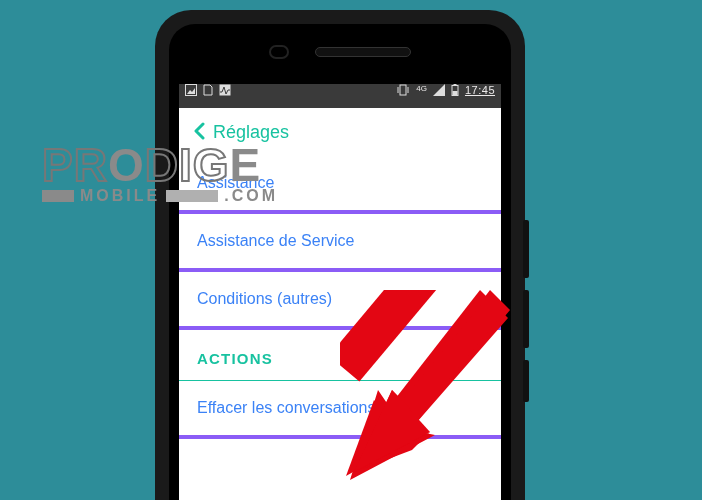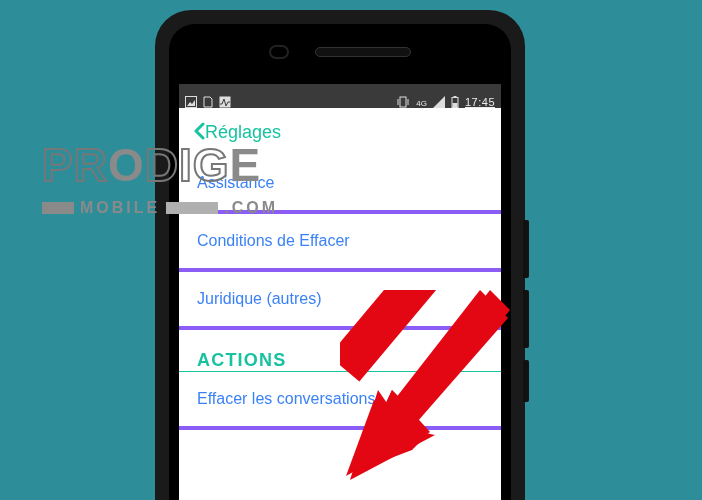--- a/index.html
+++ b/index.html
@@ -49,34 +49,34 @@
     left: 10px; right: 10px; top: 60px; bottom: 10px;
     background: #fff;
     display: flex;
     flex-direction: column;
   }
   .status-bar {
     height: 24px;
     background: #3a3a3a;
     color: #eceaea;
     display: flex;
-    align-items: flex-end;
+    align-items: flex-start;
     font-size: 11px;
     padding: 0 6px;
     gap: 6px;
   }
   .status-bar .spacer { flex: 1; }
   .status-bar svg { display: block; }
   .status-bar .time { font-weight: 500; letter-spacing: 0.5px; text-decoration: underline; }
   .app-header {
     height: 48px;
     display: flex;
     align-items: center;
     padding: 0 14px;
-    gap: 0;
+    gap: 8px;
     background: #fff;
   }
   .app-header .back-chevron {
     color: #17c2a0;
     font-size: 20px;
     line-height: 1;
   }
   .app-header .title {
     color: #17c2a0;
     font-size: 18px;
@@ -84,22 +84,22 @@
   }
   .list { flex: 1; overflow: hidden; }
   .list-item {
     padding: 18px 18px;
     font-size: 16px;
     color: #3b82f6;
     border-bottom: 4px solid #8b5cf6;
     background: #fff;
   }
   .section-header {
-    padding: 20px 18px 0;
-    font-size: 18px;
+    padding: 20px 18px 13px;
+    font-size: 15px;
     letter-spacing: 1.2px;
     color: #17c2a0;
     font-weight: 600;
     border-bottom: 1px solid #17c2a0;
     background: #fff;
   }
   
   .side-btn {
     position: absolute;
     right: -4px;
@@ -132,21 +132,21 @@
   }
   .watermark .row1 .filled {
     -webkit-text-stroke: 0;
     color: #8a8a8a;
   }
   .watermark .row2 {
     font-size: 16px;
     font-weight: 900;
     letter-spacing: 3px;
     color: #8a8a8a;
-    margin-top: 12px;
+    margin-top: 0;
     display: flex;
     align-items: center;
     gap: 6px;
   }
   .watermark .bar {
     display: inline-block;
     background: #8a8a8a;
     height: 12px;
     width: 32px;
     position: relative;
@@ -224,22 +224,22 @@
         <span class="back-chevron">
           <svg width="12" height="18" viewBox="0 0 12 18">
               <polyline points="10,2 3,9 10,16" fill="none" stroke="#17c2a0" stroke-width="3" stroke-linecap="round" stroke-linejoin="round"></polyline>
             </svg>
         </span>
         <span class="title">Réglages</span>
       </div>
 
       <div class="list">
         <div class="list-item">Assistance</div>
-        <div class="list-item">Conditions de Effacer</div>
-        <div class="list-item">Juridique (autres)</div>
+        <div class="list-item">Assistance de Service</div>
+        <div class="list-item">Conditions (autres)</div>
 
         <div class="section-header">ACTIONS</div>
 
         <div class="list-item">Effacer les conversations</div>
       </div>
 
     </div>
   </div>
 </div>
 

